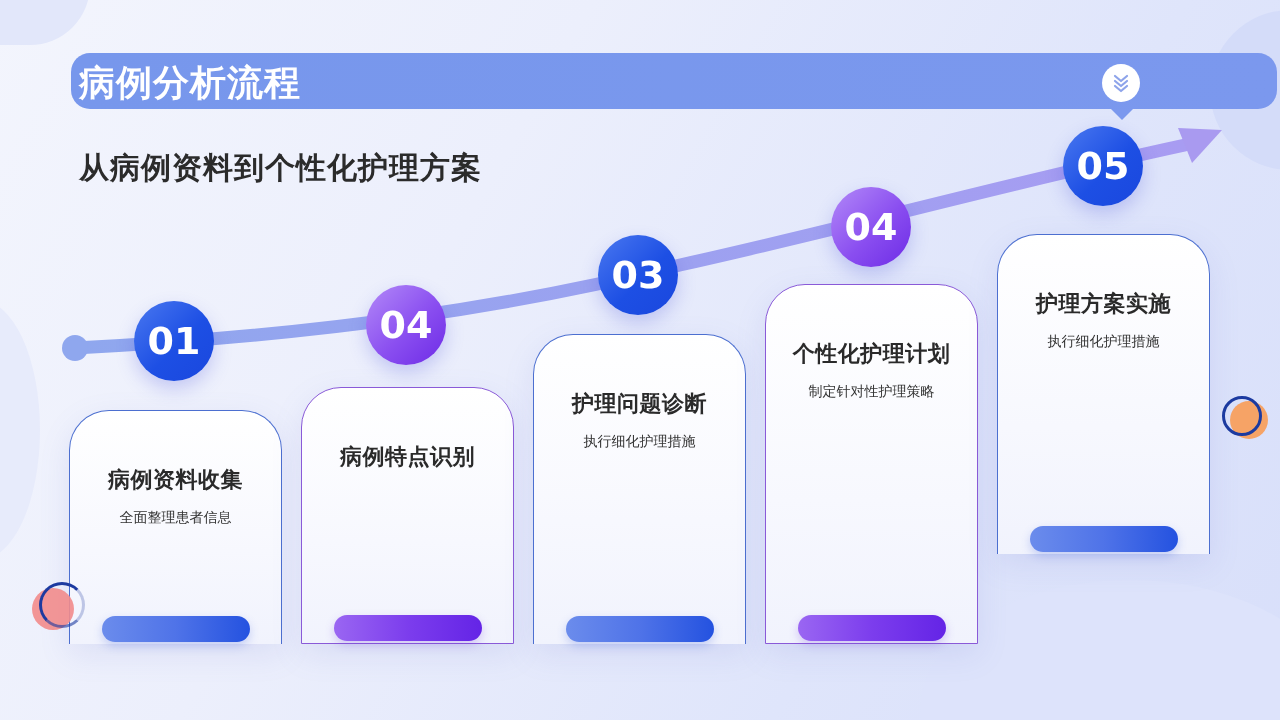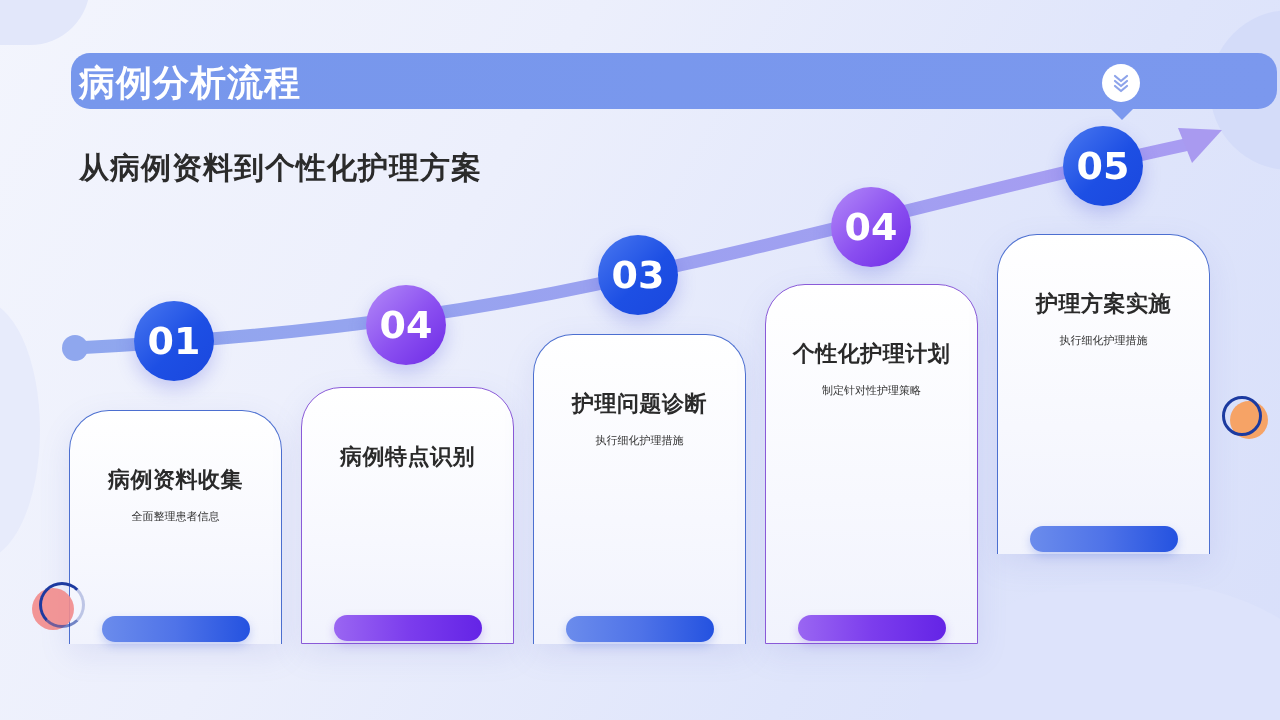--- a/index.html
+++ b/index.html
@@ -55,21 +55,21 @@
     background: linear-gradient(180deg, #ffffff 0%, #f7f8fe 60%, #f1f3fd 100%);
     border-radius: 40px 40px 0 0;
     box-shadow: 0 10px 30px rgba(120, 130, 210, 0.15);
     text-align: center;
   }
   .card.blue { border: 1.5px solid #4c6fd0; border-bottom: none; }
   .card.purple { border: 1.5px solid #8a5ad8; }
   .card-title {
     font-size: 22px; font-weight: bold; color: #2a2a2a; margin-top: 54px; letter-spacing: 0.5px;
   }
-  .card-desc { font-size: 11px; color: #333; margin-top: 14px; }
+  .card-desc { font-size: 14px; color: #333; margin-top: 14px; }
   .pill {
     position: absolute; left: 32px; bottom: 2px; width: 148px; height: 26px; border-radius: 13px;
   }
   .pill.blue { background: linear-gradient(90deg, #6b8cec 0%, #4f73e8 50%, #2452e0 100%); box-shadow: 0 4px 10px rgba(60,90,220,0.25); }
   .pill.purple { background: linear-gradient(90deg, #9a66f2 0%, #7c3ded 50%, #6424e6 100%); box-shadow: 0 4px 10px rgba(110,60,220,0.25); }
 
   .deco { position: absolute; border-radius: 50%; }
 </style>
 </head>
 <body>

